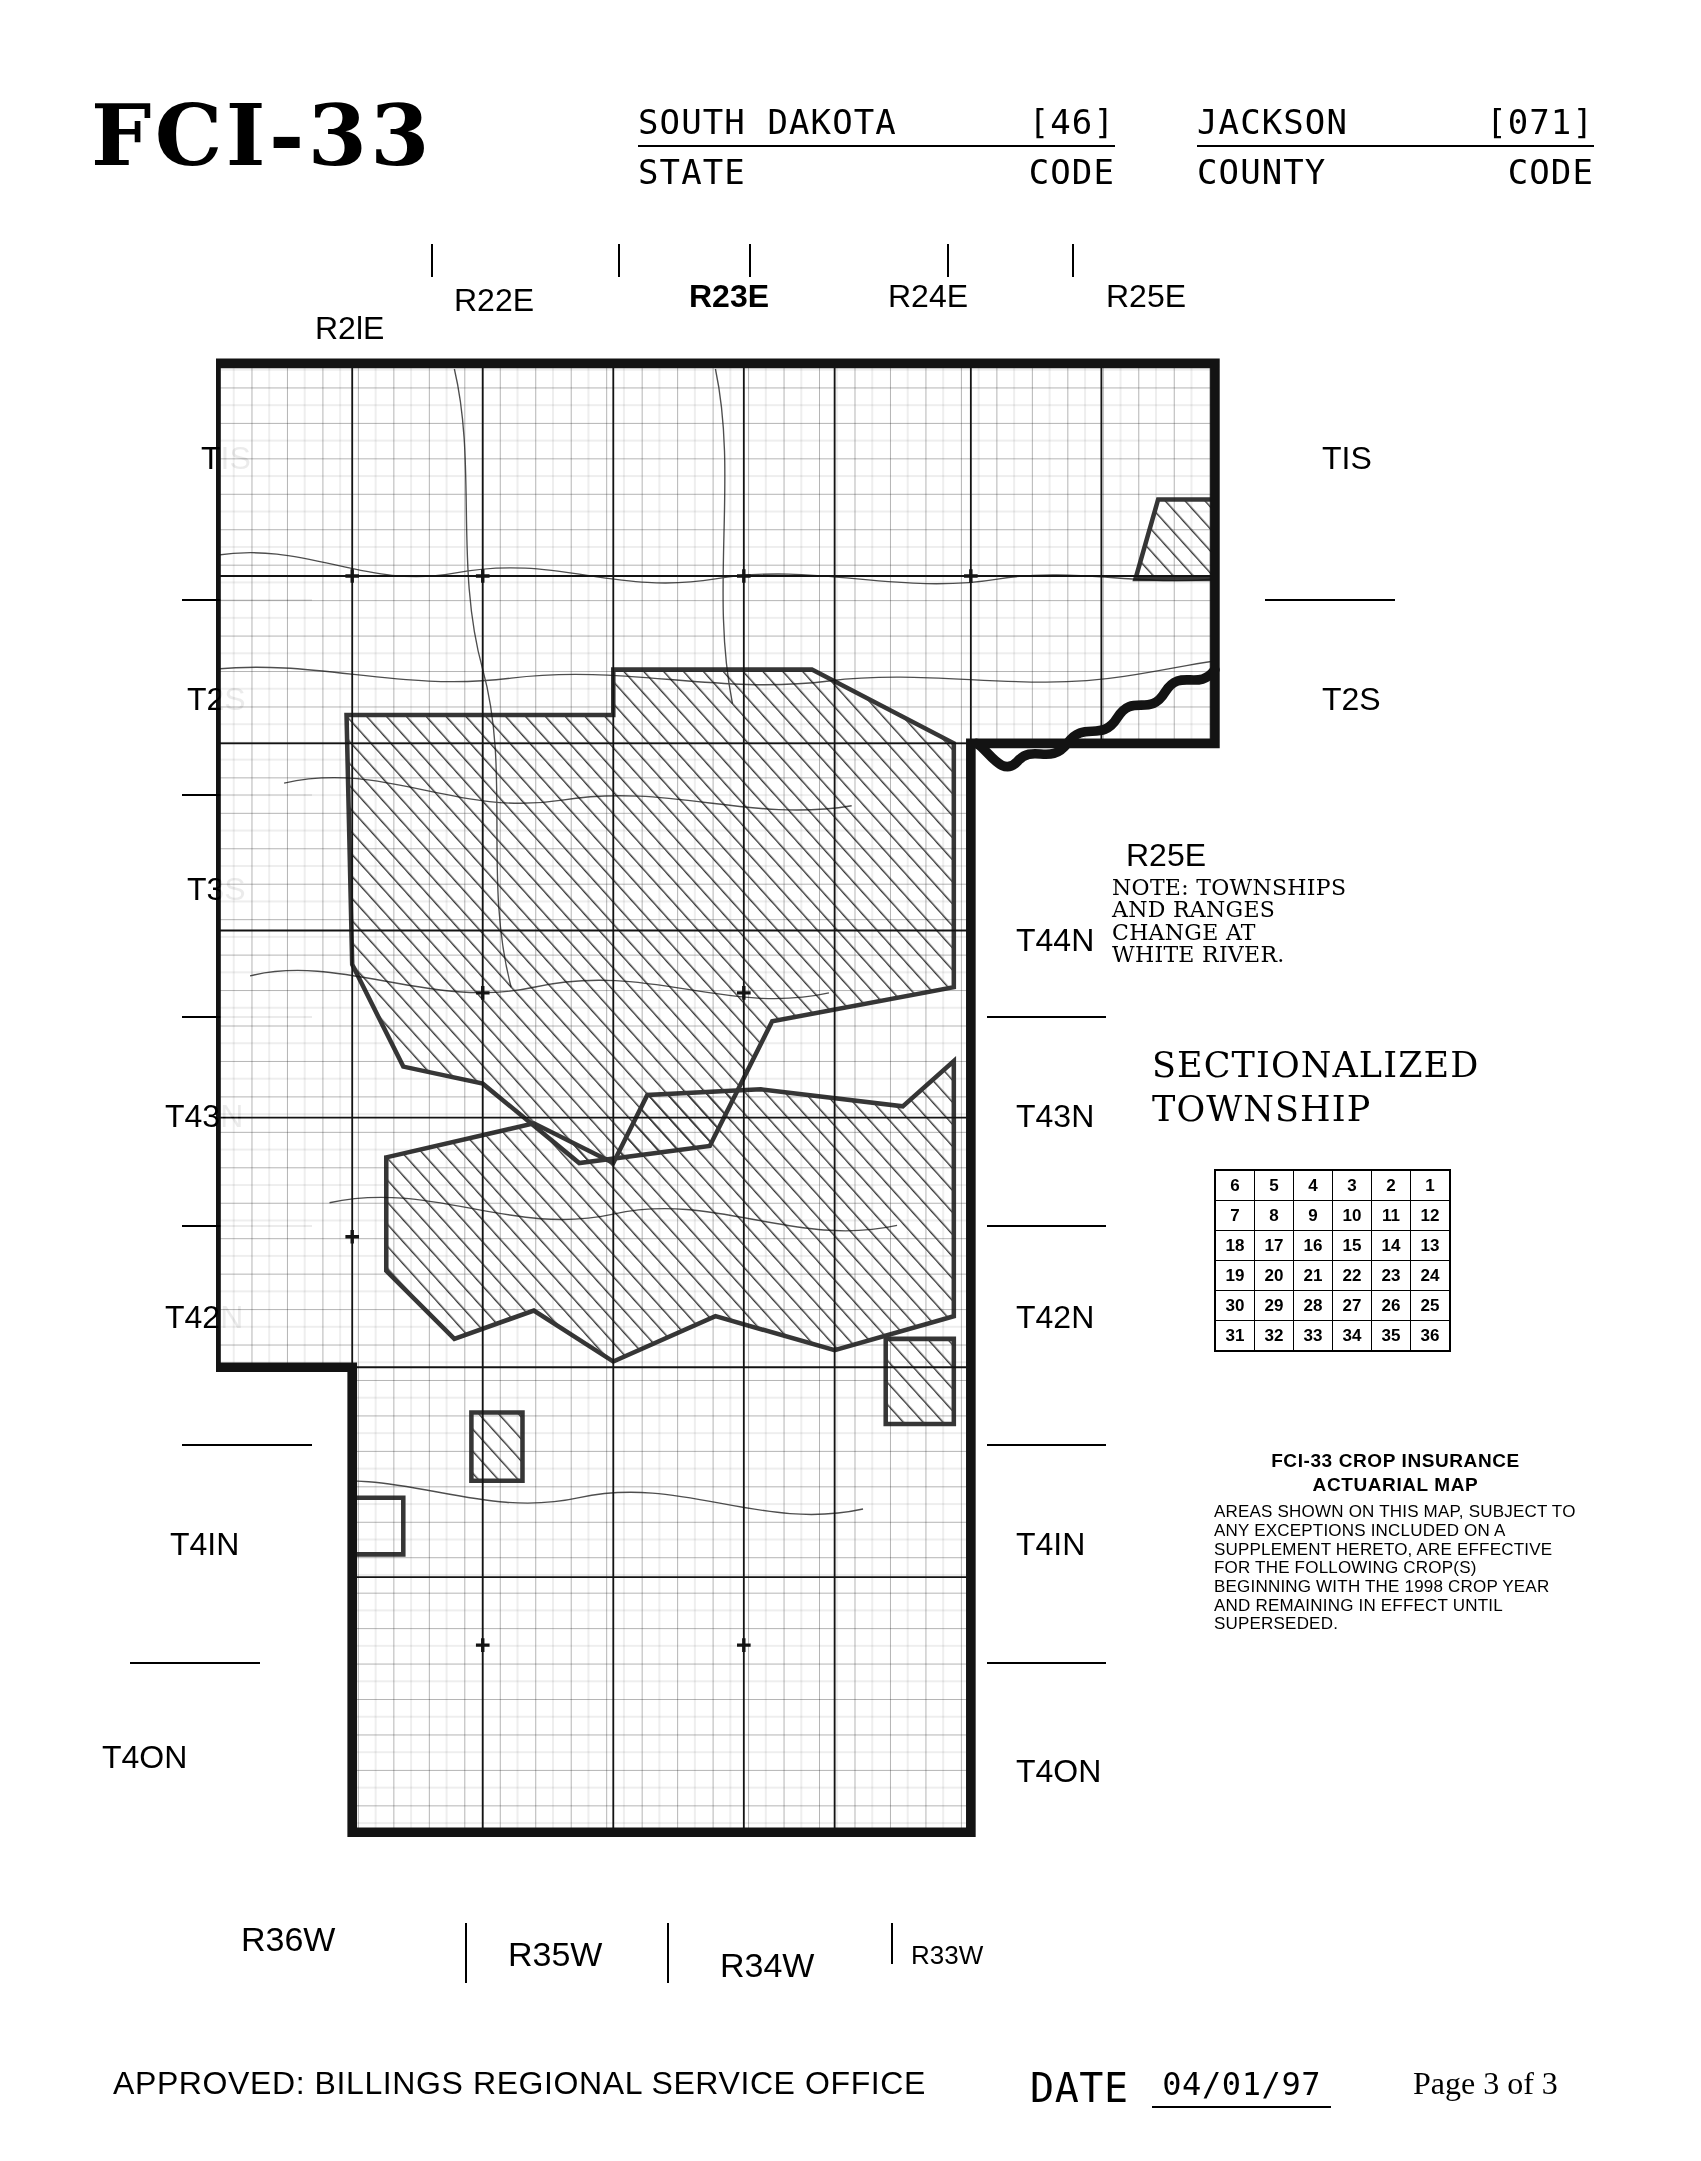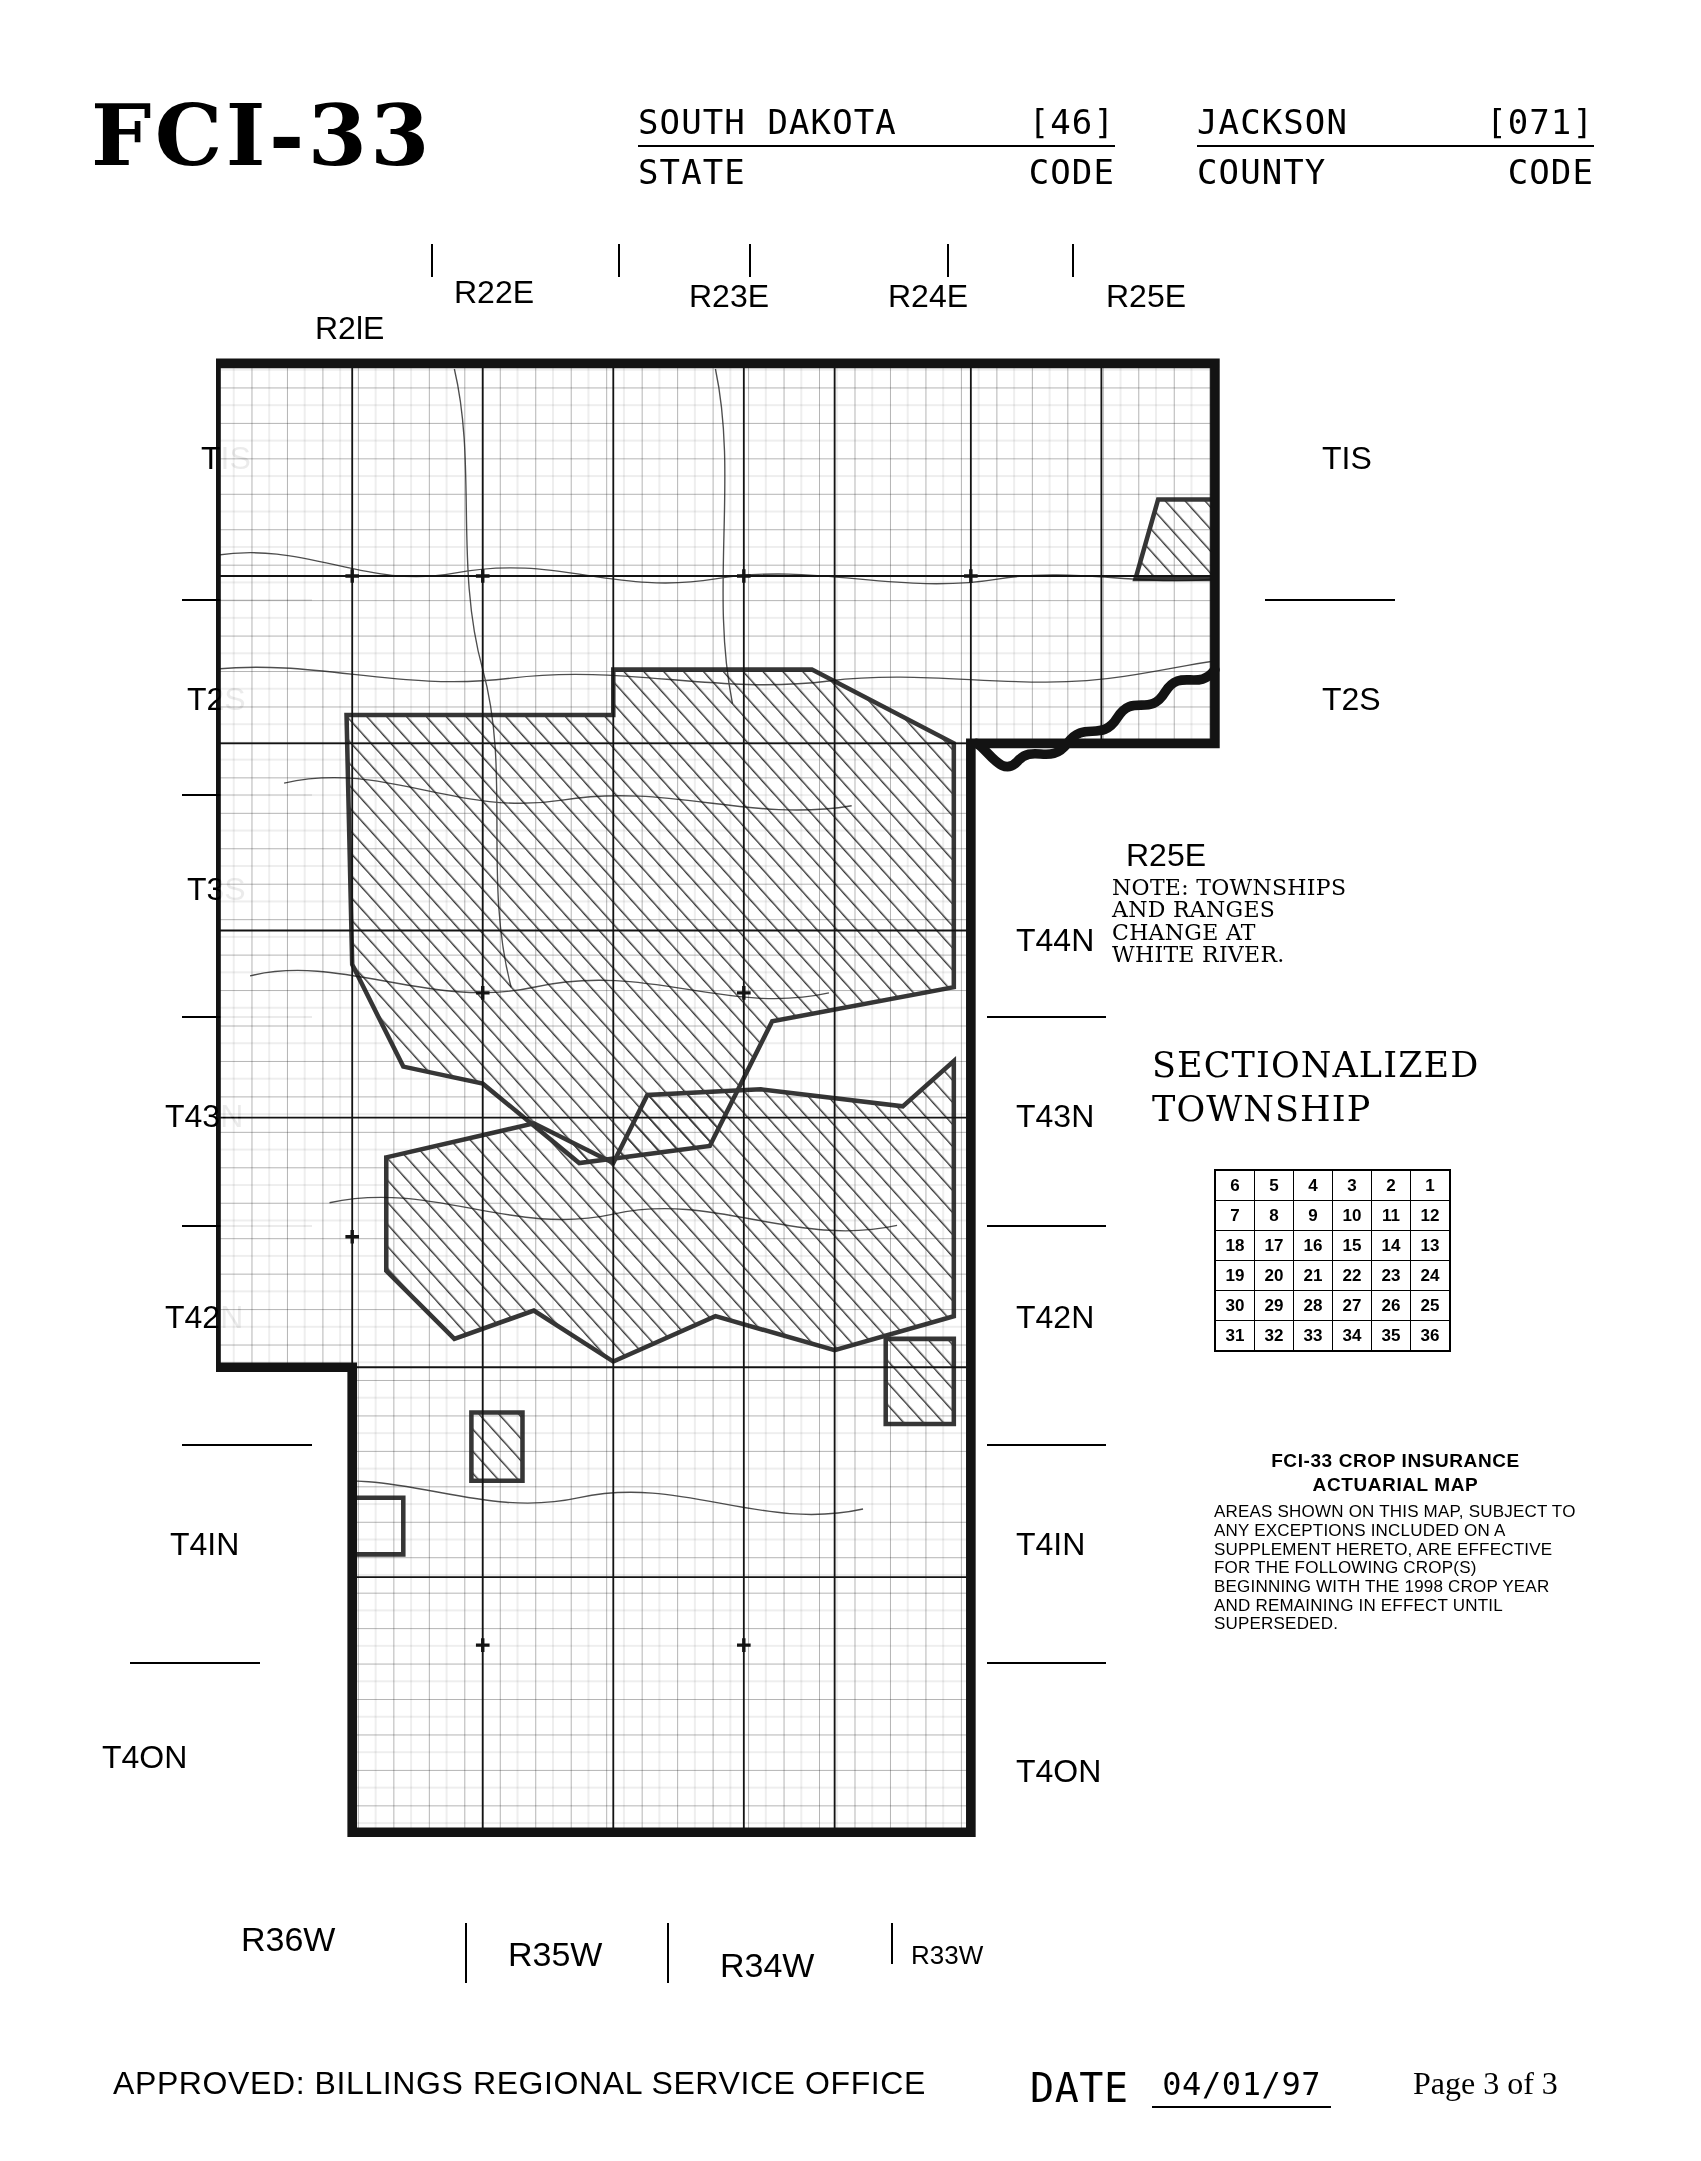--- a/index.html
+++ b/index.html
@@ -198,22 +198,22 @@
   </div>
 </div>
 
 <div class="tick-v" style="left:431px; top:244px; height:33px;"></div>
 <div class="tick-v" style="left:618px; top:244px; height:33px;"></div>
 <div class="tick-v" style="left:749px; top:244px; height:33px;"></div>
 <div class="tick-v" style="left:947px; top:244px; height:33px;"></div>
 <div class="tick-v" style="left:1072px; top:244px; height:33px;"></div>
 
 <div class="lbl" style="left:315px; top:278px;margin-top:32px;">R2lE</div>
-<div class="lbl" style="left:454px; top:274px;text-align:right;">R22E</div>
-<div class="lbl" style="left:689px; top:278px;">R23E</div>
+<div class="lbl" style="left:454px; top:282px;text-align:right;">R22E</div>
+<div class="lbl" style="left:689px; top:278px;font-weight:bold;">R23E</div>
 <div class="lbl" style="left:888px; top:278px;">R24E</div>
 <div class="lbl" style="left:1106px; top:278px;">R25E</div>
 
 <div class="lbl" style="left:201px; top:440px;">TIS</div>
 <div class="lbl" style="left:187px; top:681px;">T2S</div>
 <div class="lbl" style="left:187px; top:871px;">T3S</div>
 <div class="lbl" style="left:165px; top:1098px;">T43N</div>
 <div class="lbl" style="left:165px; top:1299px;">T42N</div>
 <div class="lbl" style="left:170px; top:1526px;">T4IN</div>
 <div class="lbl" style="left:102px; top:1739px;">T4ON</div>

